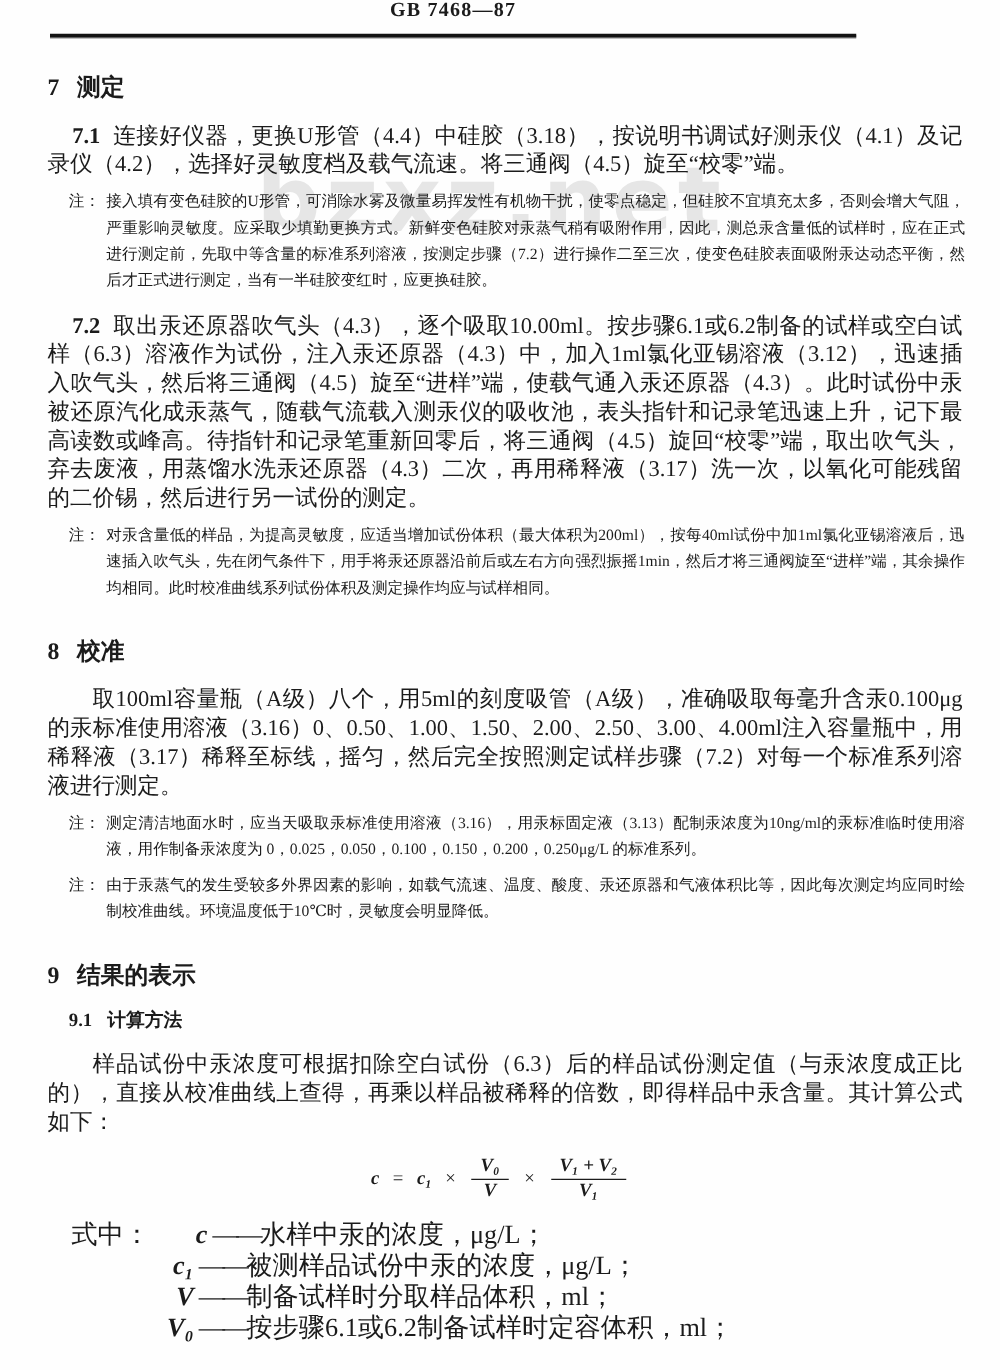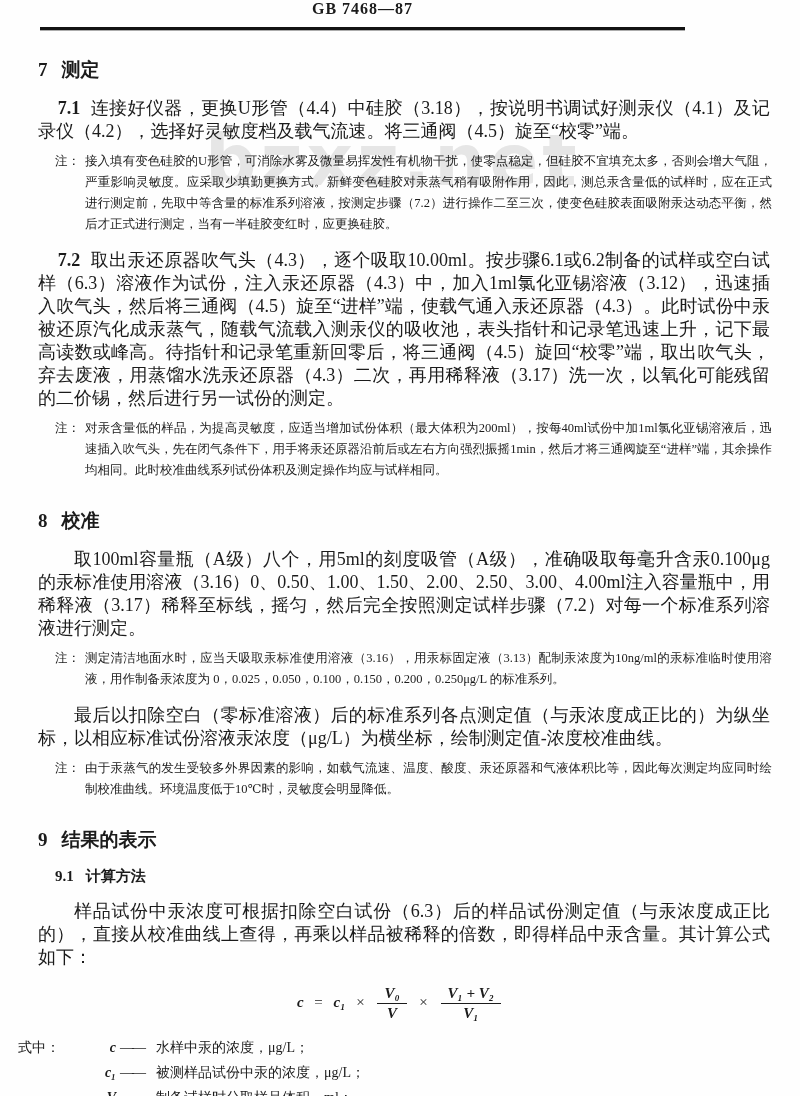--- a/index.html
+++ b/index.html
@@ -80,21 +80,21 @@
   .formula .var{font-style:italic;font-family:"Liberation Serif","DejaVu Serif",serif;font-weight:bold;}
   .formula .op{margin:0 7px;font-style:normal;}
   .frac{
     display:inline-block;
     vertical-align:middle;
     text-align:center;
     margin:0 2px;
   }
   .frac .num{display:block;border-bottom:1.5px solid #1b1b1b;padding:0 7px 1px 7px;}
   .frac .den{display:block;padding-top:1px;}
-  .where{margin:14px 30px 0 18px;font-size:14px;line-height:23px;}
+  .where{margin:14px 30px 0 57px;font-size:21px;line-height:23px;}
   .where-row{display:flex;align-items:baseline;margin-top:2px;}
   .where-label{flex:0 0 52px;white-space:nowrap;}
   .where-spacer{flex:0 0 52px;}
   .sym{
     flex:0 0 46px;text-align:right;
     font-style:italic;font-weight:bold;
     font-family:"Liberation Serif","DejaVu Serif",serif;
     padding-right:4px;
   }
   .dash{flex:0 0 36px;letter-spacing:-2px;}
@@ -137,21 +137,20 @@
       <span class="sec-num">8</span><span>校准</span>
     </div>
 
     <p class="body-p p-indent">取100ml容量瓶（A级）八个，用5ml的刻度吸管（A级），准确吸取每毫升含汞0.100μg的汞标准使用溶液（3.16）0、0.50、1.00、1.50、2.00、2.50、3.00、4.00ml注入容量瓶中，用稀释液（3.17）稀释至标线，摇匀，然后完全按照测定试样步骤（7.2）对每一个标准系列溶液进行测定。</p>
 
     <div class="note">
       <span class="note-label">注：</span>
       <span class="note-text">测定清洁地面水时，应当天吸取汞标准使用溶液（3.16），用汞标固定液（3.13）配制汞浓度为10ng/ml的汞标准临时使用溶液，用作制备汞浓度为 0，0.025，0.050，0.100，0.150，0.200，0.250μg/L 的标准系列。</span>
     </div>
 
-    <p class="body-p p-indent">最后以扣除空白（零标准溶液）后的标准系列各点测定值（与汞浓度成正比的）为纵坐标，以相应标准试份溶液汞浓度（μg/L）为横坐标，绘制测定值-浓度校准曲线。</p>
 
     <div class="note">
       <span class="note-label">注：</span>
       <span class="note-text">由于汞蒸气的发生受较多外界因素的影响，如载气流速、温度、酸度、汞还原器和气液体积比等，因此每次测定均应同时绘制校准曲线。环境温度低于10℃时，灵敏度会明显降低。</span>
     </div>
 
     <div class="sec-heading">
       <span class="sec-num">9</span><span>结果的表示</span>
     </div>
 

